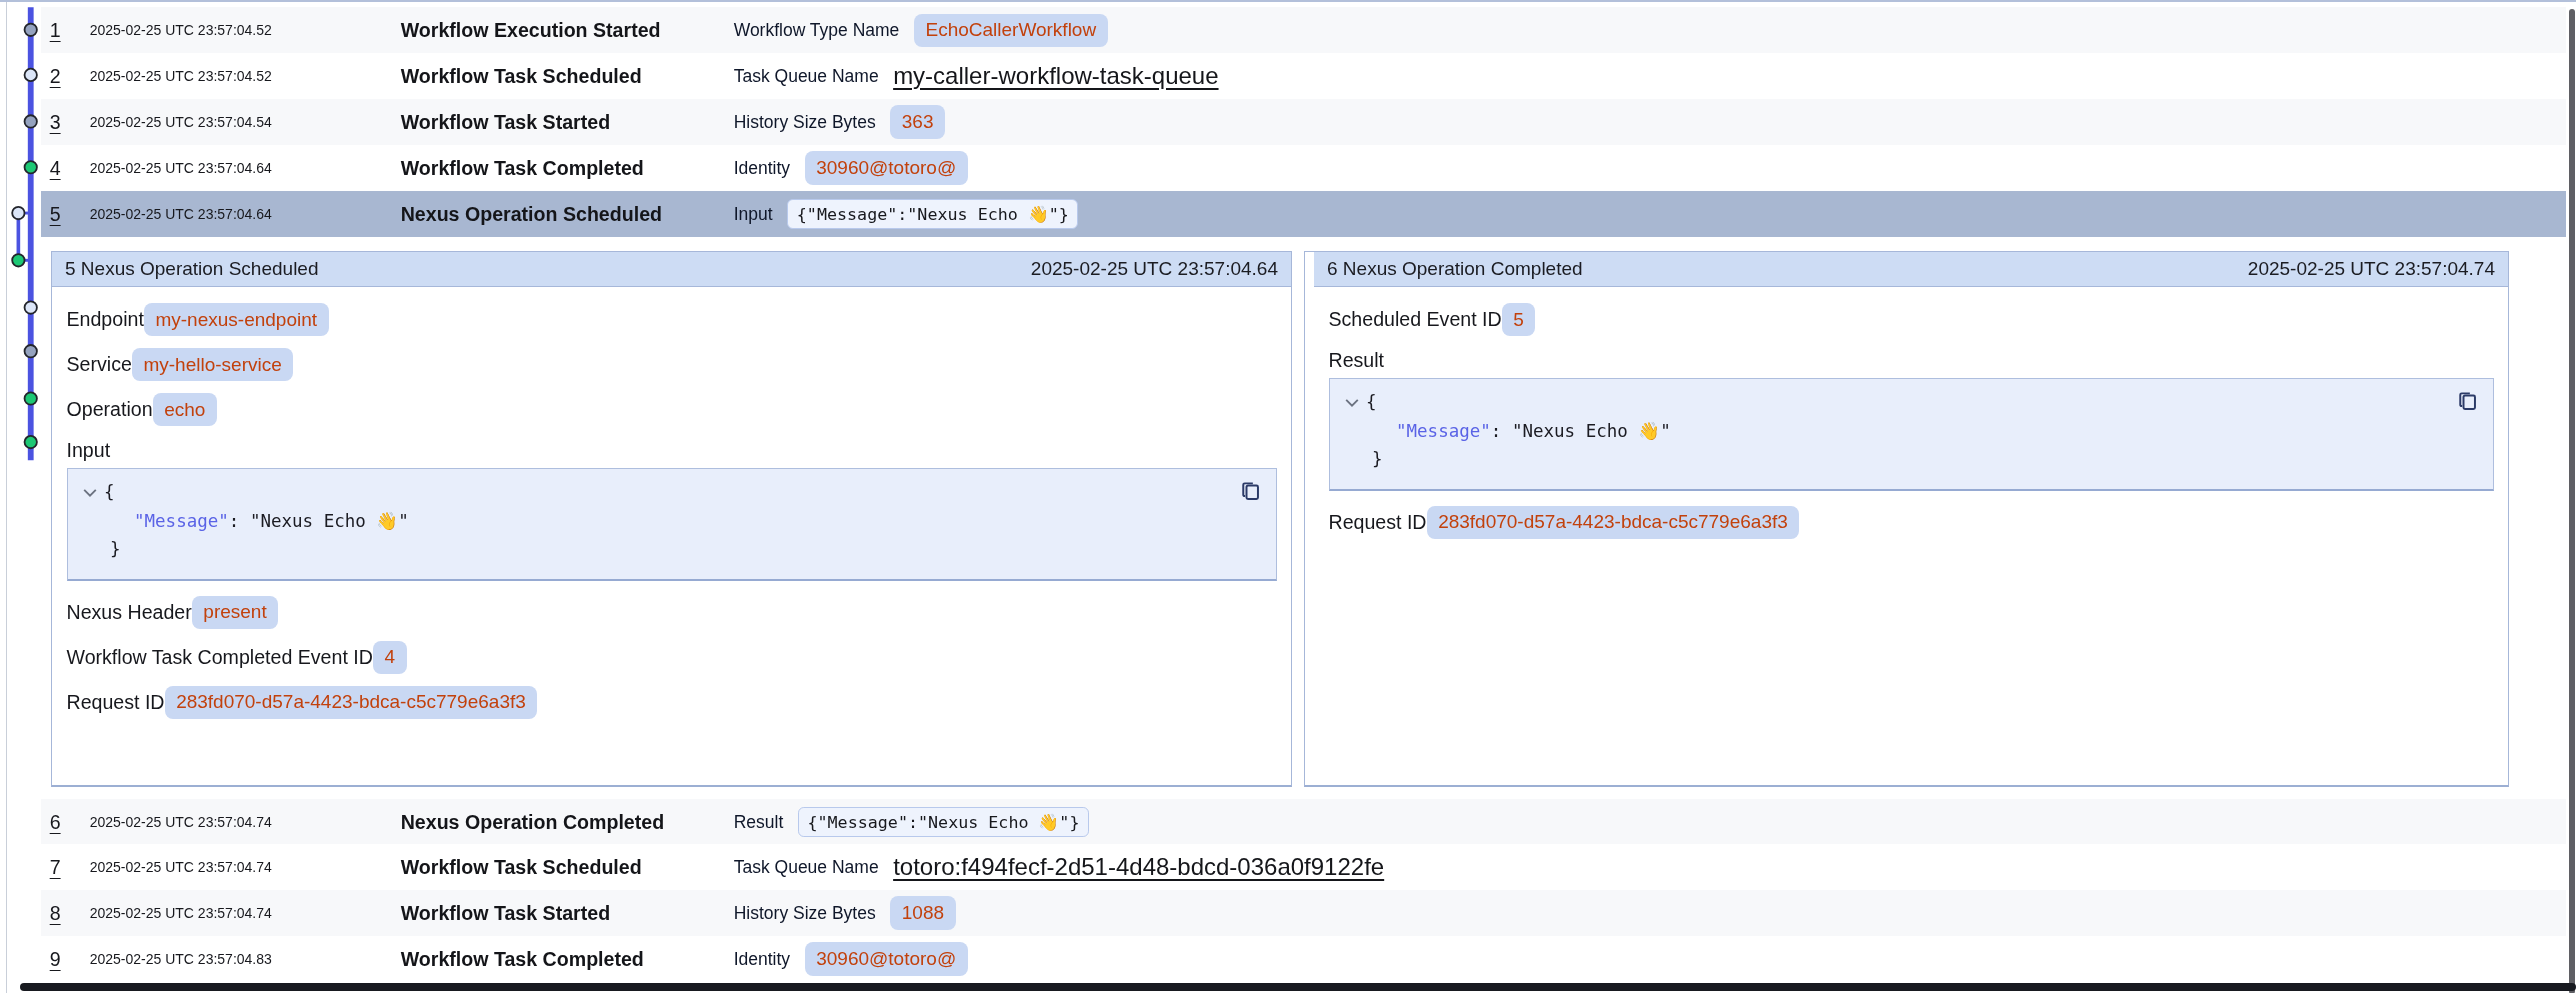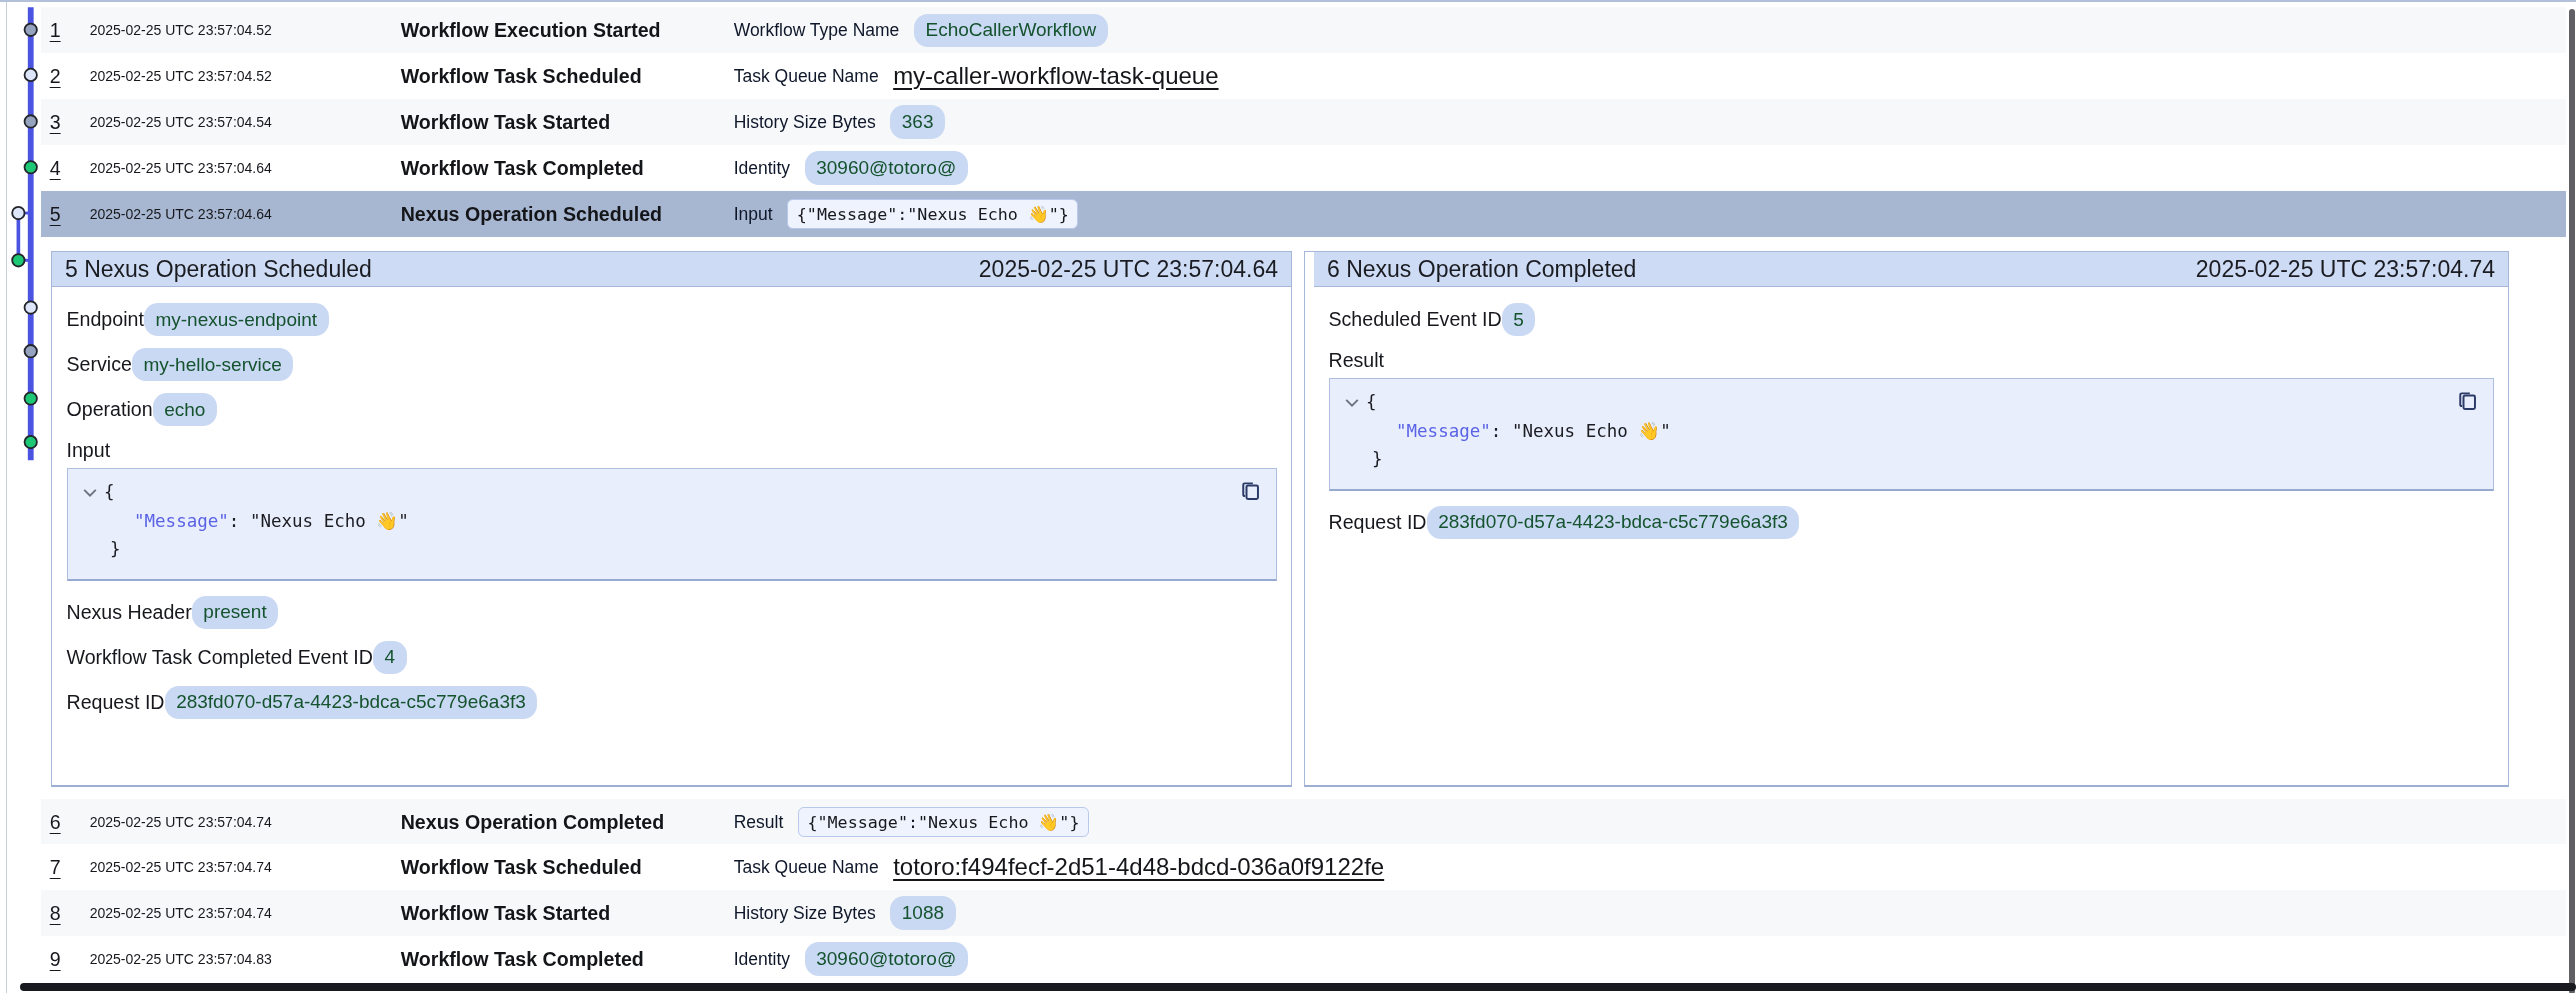--- a/index.html
+++ b/index.html
@@ -16,37 +16,37 @@
     display:flex;align-items:center;padding-left:8.7px;box-sizing:border-box;background:#ffffff;
   }
   .row.shaded{background:#f7f8fa;}
   .row.selected{background:#a8b7d1;}
   .row .num{width:40px;flex:0 0 40px;font-size:19.6px;color:#17181d;text-decoration:underline;text-underline-offset:3.6px;}
   .row .time{width:311px;flex:0 0 311px;font-size:14px;color:#17181d;}
   .row .name{width:333px;flex:0 0 333px;font-size:19.6px;font-weight:700;color:#141519;}
   .row .summary{display:flex;align-items:center;gap:14.5px;}
   .row .sumlabel{font-size:17.5px;color:#0f172a;}
   .badge{
-    display:inline-block;background:#c9d8f3;border-radius:14px;padding:5.8px 11.6px;
-    font-size:19px;color:#14532d;line-height:1.15;
+    display:inline-block;background:#c9d8f3;border-radius:8px;padding:5.8px 11.6px;
+    font-size:19px;color:#c2410c;line-height:1.15;
   }
   .mono-badge{
     display:inline-block;background:#eef3fd;border:1.5px solid #b8c9ec;border-radius:5.8px;
     padding:3.6px 8.7px;font-family:"DejaVu Sans Mono",monospace;font-size:16.7px;color:#17181d;
   }
   a.plain-link{color:#15161a;font-size:24px;text-decoration:underline;text-underline-offset:4.4px;}
   
   .panel{
     position:absolute;top:251px;height:536px;background:#ffffff;box-sizing:border-box;
     border:1.5px solid #a6b7d9;border-bottom:2.9px solid #9cafd3;
   }
   .panel-header{
     height:34px;background:#cddcf4;border-bottom:1.5px solid #a6b7d9;
     display:flex;align-items:center;justify-content:space-between;padding:0 13px;
-    font-size:23px;color:#1b1c22;
+    font-size:19px;color:#1b1c22;
   }
   .panel-body{padding:10.2px 14.5px 0 14.5px;}
   .field-row{height:45px;display:flex;align-items:center;}
   .field-row .flabel{font-size:19.6px;color:#17181d;}
   .label-row{height:36px;display:flex;align-items:center;font-size:19.6px;color:#17181d;}
   .codeblock{
     position:relative;background:#e8eefb;border:1.5px solid #aebede;border-bottom:2.9px solid #96aad2;
     box-sizing:border-box;height:113px;padding:8.7px 13px 0 14.5px;
     font-family:"DejaVu Sans Mono",monospace;font-size:17.5px;color:#1b1b22;margin-bottom:8.7px;
   }

